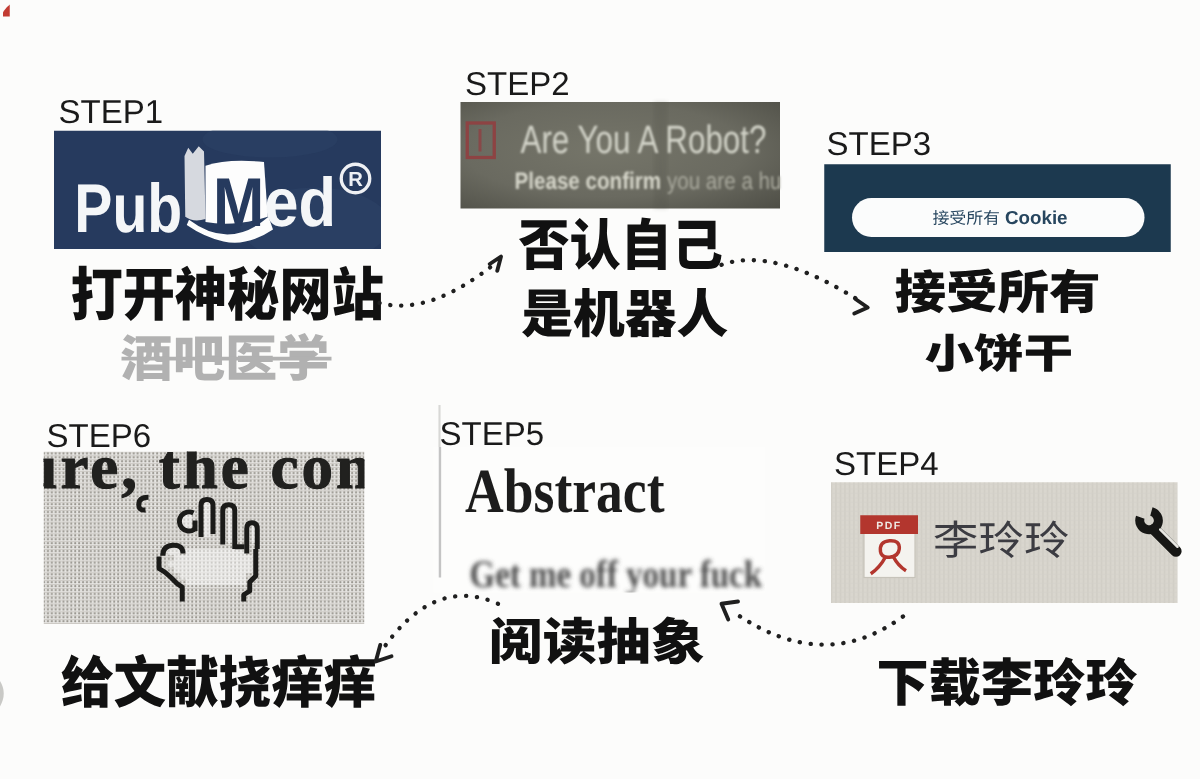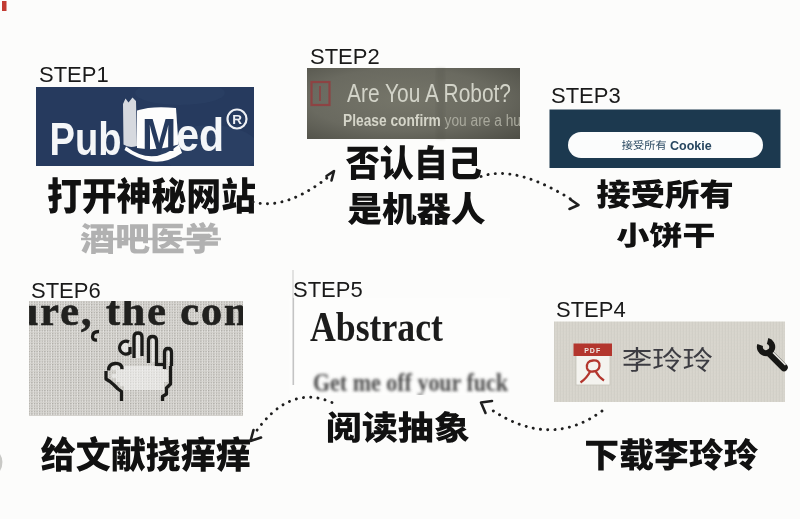--- a/index.html
+++ b/index.html
@@ -1,15 +1,15 @@
 <!DOCTYPE html>
 <html><head><meta charset="utf-8">
 <style>
 html,body{margin:0;padding:0;background:#fcfcfb;}
-#page{position:relative;width:800px;height:519px;overflow:hidden;}
+#page{position:relative;width:800px;height:519px;overflow:hidden;border-radius:16px;}
 svg{display:block;}
 </style></head>
 <body>
 <div id="page">
 <svg width="800" height="519" viewBox="0 0 800 519" xmlns="http://www.w3.org/2000/svg" font-family="Liberation Sans, sans-serif">
 <defs>
 <path id="b6253" d="M159 855V671H41V534H159V385L30 359L68 214L159 236V66C159 52 154 47 140 47C127 47 85 47 50 49C68 11 87 -50 91 -88C165 -88 217 -84 256 -61C295 -39 307 -3 307 65V272L425 302L407 441L307 418V534H406V671H307V855ZM428 784V638H665V90C665 72 657 66 637 66C616 66 540 65 484 70C507 29 535 -44 542 -89C635 -89 704 -86 755 -60C806 -35 823 8 823 87V638H973V784Z"></path>
 <path id="b5f00" d="M612 664V442H411V463V664ZM42 442V303H248C226 195 171 90 36 9C73 -15 129 -67 155 -100C323 6 382 155 402 303H612V-96H765V303H961V442H765V664H933V801H73V664H261V464V442Z"></path>
 <path id="b795e" d="M541 392H603V319H541ZM541 518V591H603V518ZM806 392V319H745V392ZM806 518H745V591H806ZM122 797C143 765 167 724 184 690H37V560H230C176 465 95 379 8 330C24 301 49 220 56 178C88 199 119 224 150 254V-94H282V271C302 243 320 216 333 193L410 305V147H541V191H603V-94H745V191H806V158H943V719H745V856H603V719H410V320C388 343 330 401 296 432C337 497 372 567 397 640L327 695L304 690H246L316 731C298 766 265 818 236 857Z"></path>
 <path id="b79d8" d="M507 761C562 715 645 649 683 609L776 722C734 760 648 821 595 861ZM799 792C768 665 727 547 676 440V606H538V218C480 145 413 82 337 32C370 9 430 -41 453 -68C485 -44 516 -17 545 12C559 -57 598 -80 684 -80C706 -80 765 -80 789 -80C886 -80 921 -29 935 125C897 134 841 157 812 180C807 71 802 48 775 48C763 48 719 48 707 48C679 48 676 54 676 99V167C723 233 766 307 803 386C824 313 843 234 852 177L983 216C968 294 936 408 904 499L846 483C882 571 912 665 938 764ZM315 853C241 819 136 789 37 771C52 740 71 692 76 660L156 672V574H45V439H141C110 352 64 257 16 196C38 157 70 94 83 51C109 88 134 135 156 187V-95H290V251C303 221 314 193 322 171L380 253L484 220C507 304 521 445 528 551L421 576C415 489 403 390 386 310C358 347 310 407 290 429V439H391V574H290V701C327 711 363 722 397 735Z"></path>

